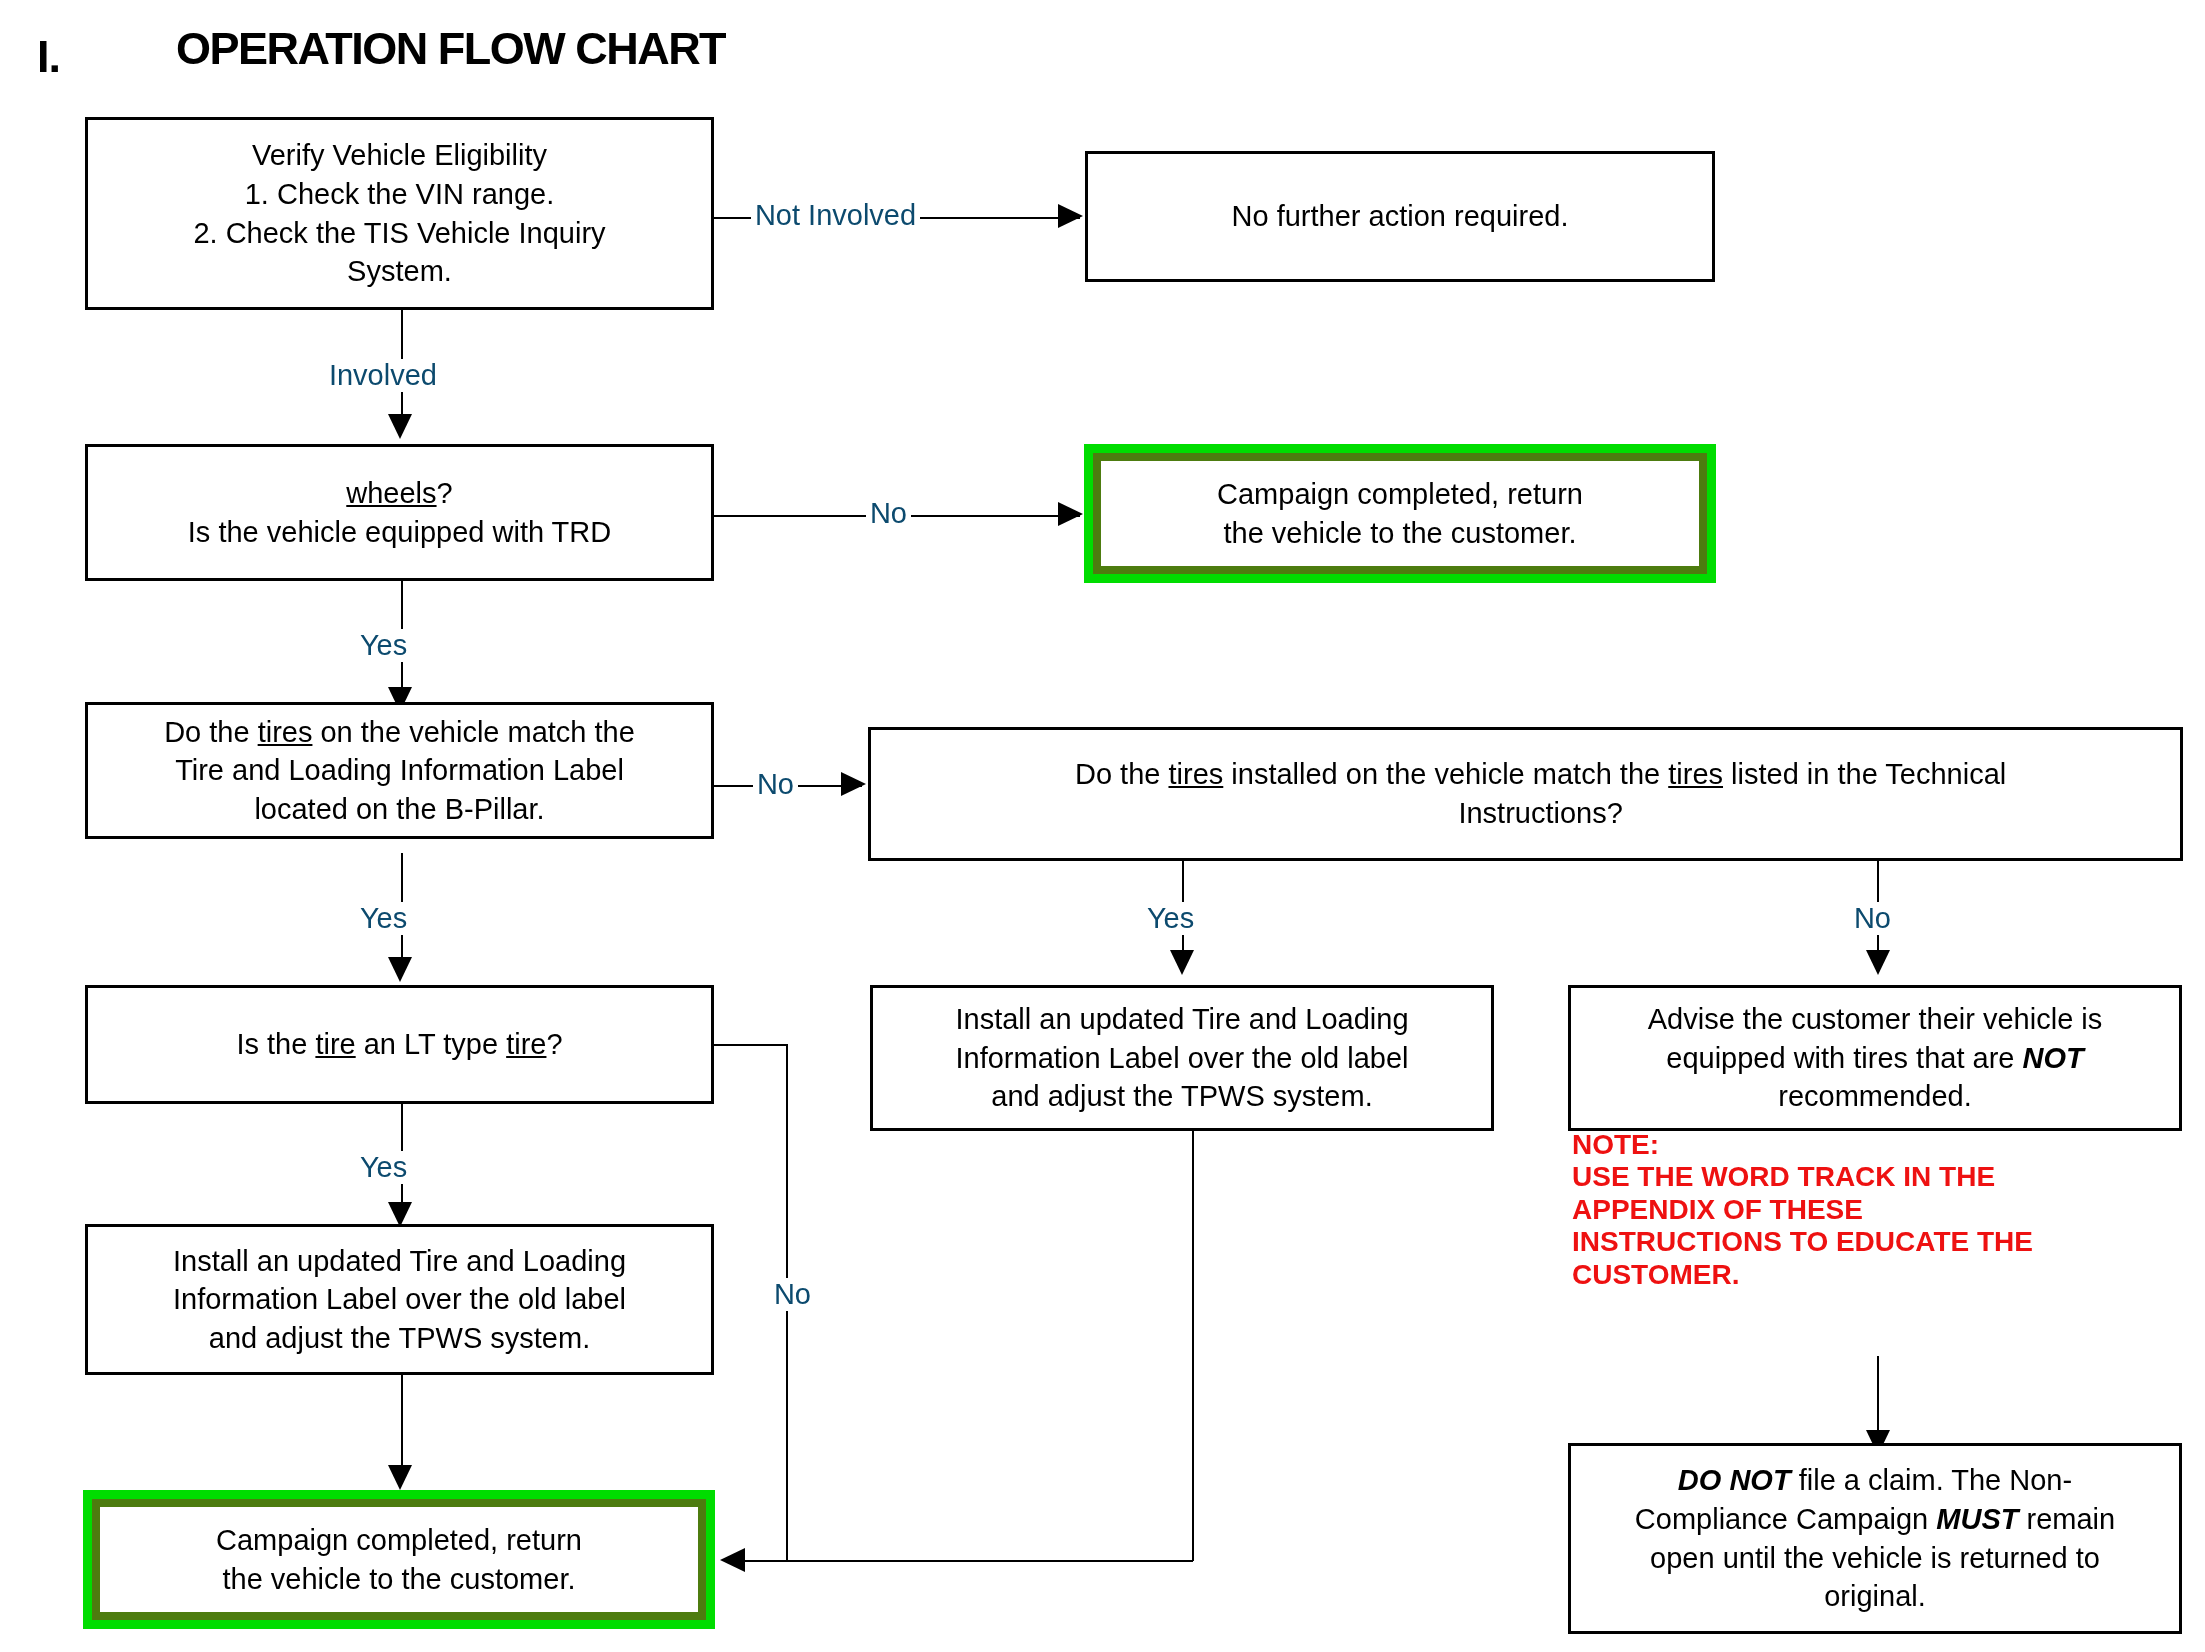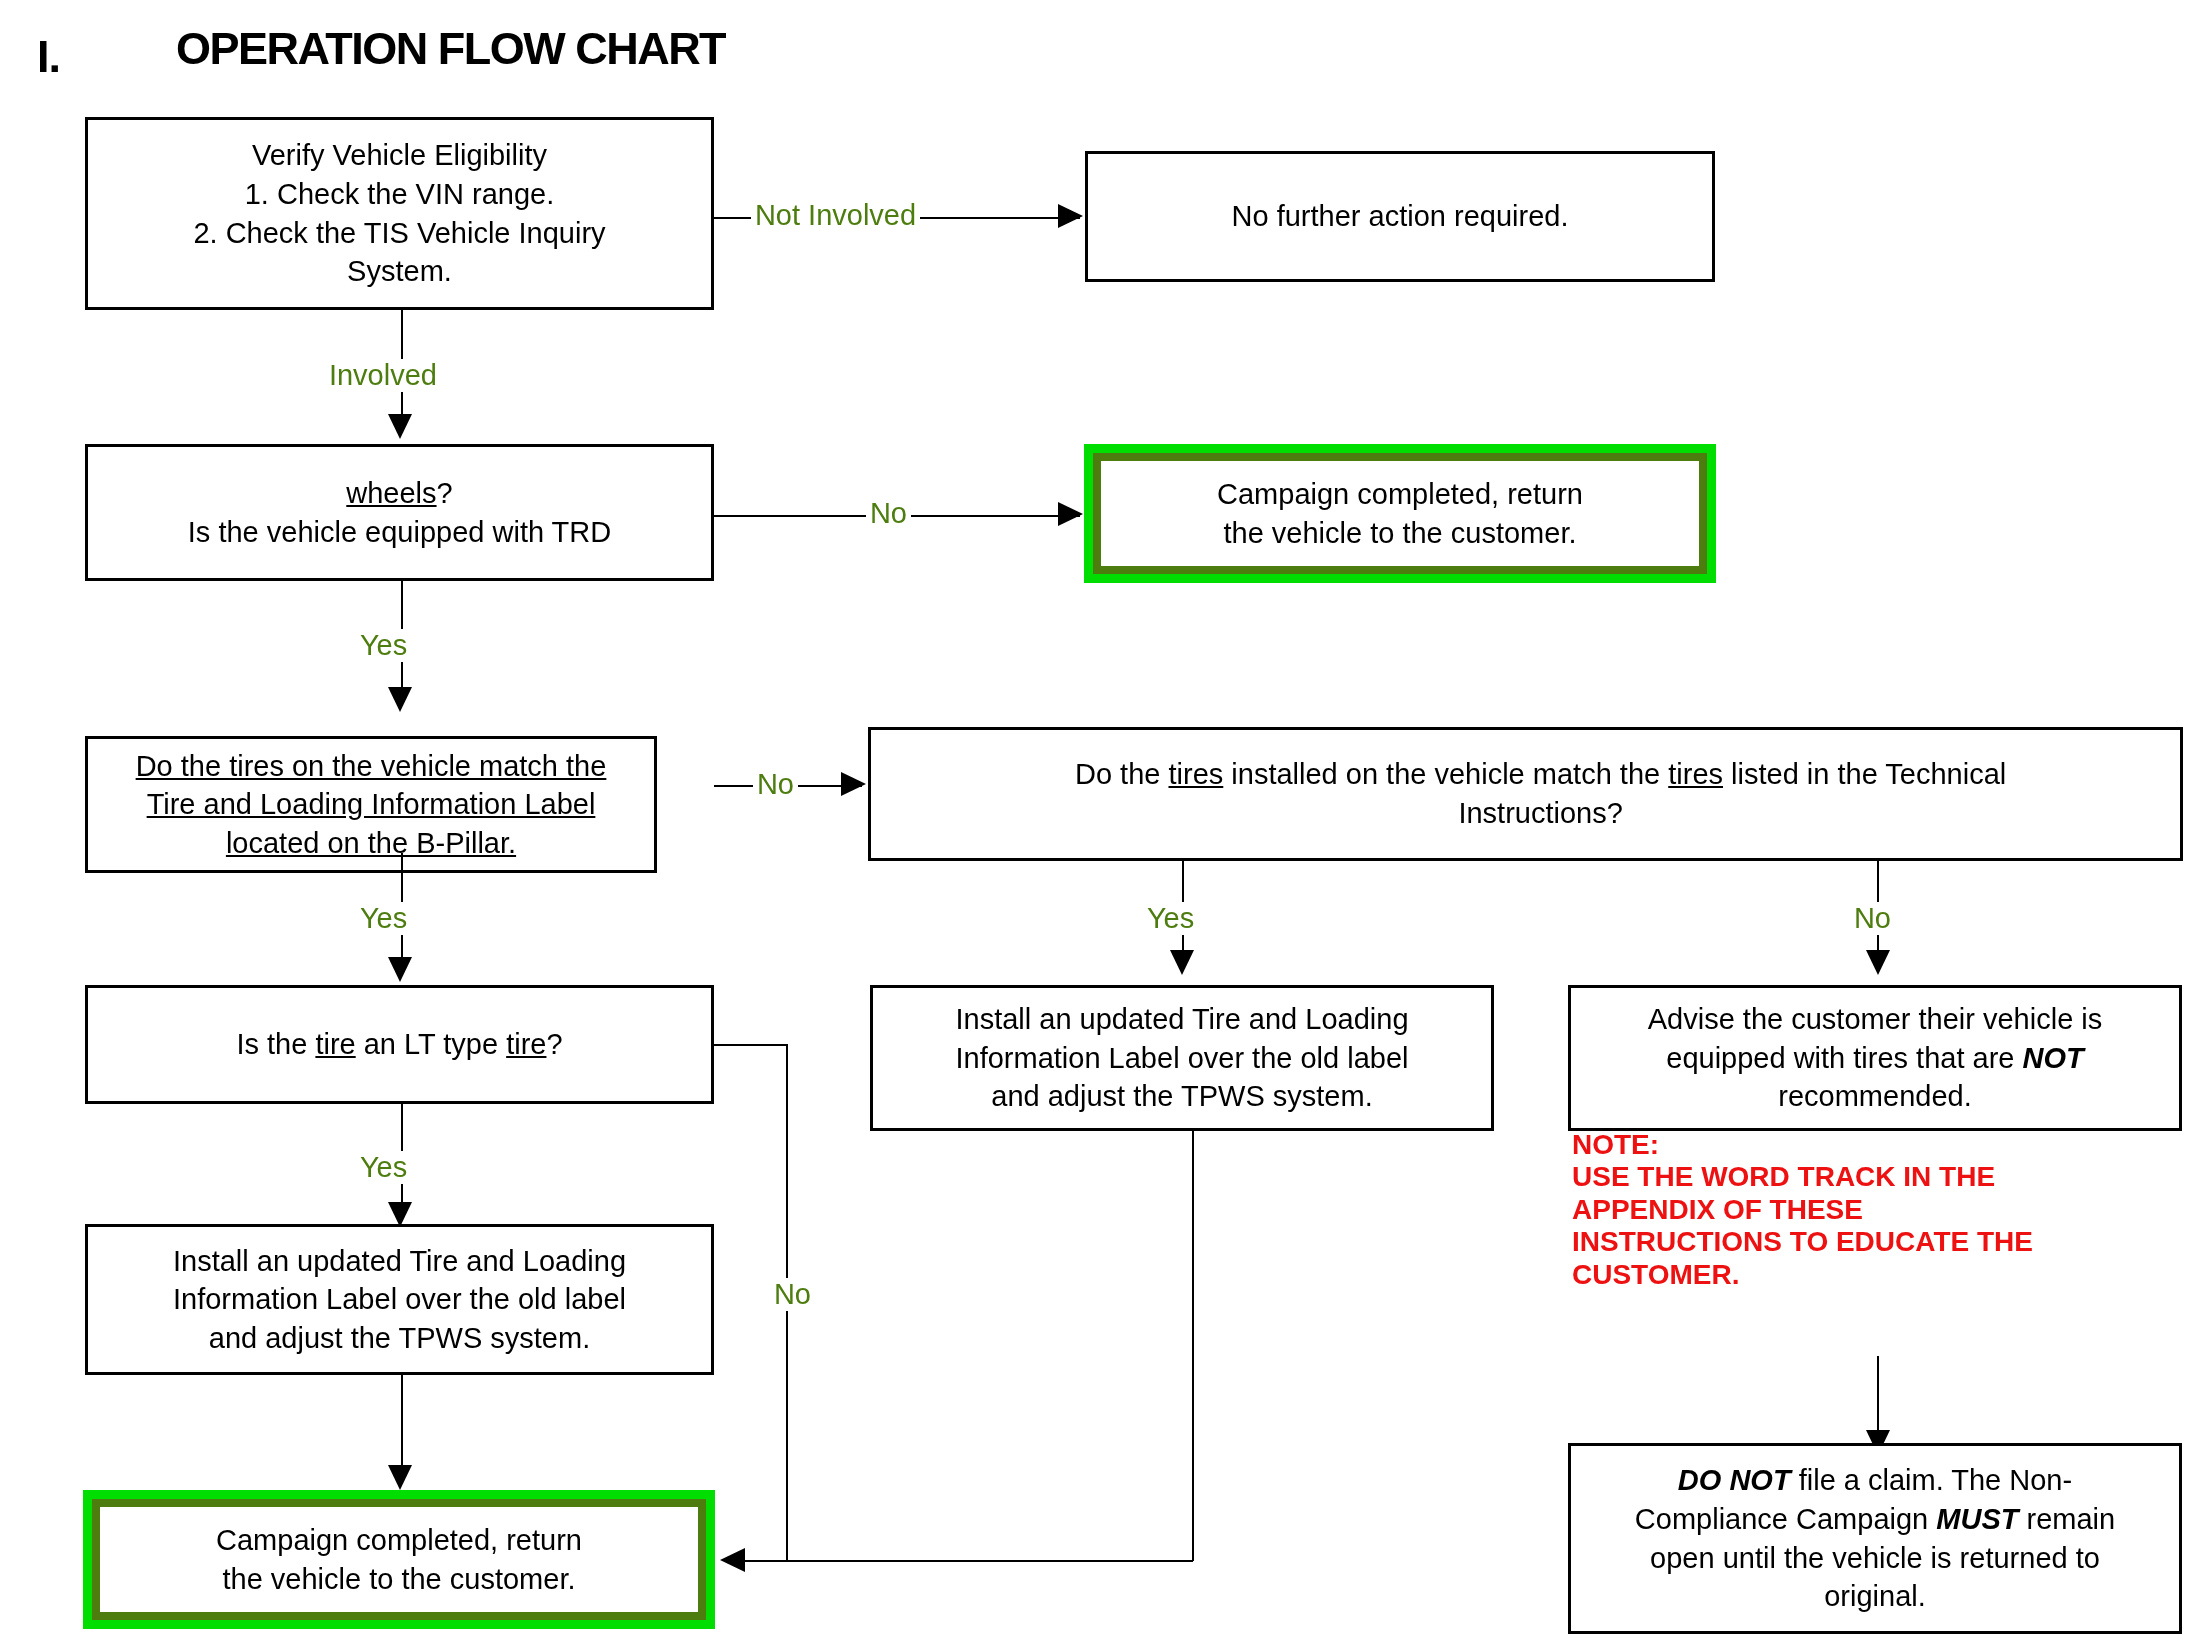--- a/index.html
+++ b/index.html
@@ -110,21 +110,21 @@
     position: absolute;
     width: 0; height: 0;
     border-top: 12.7px solid transparent;
     border-bottom: 12.7px solid transparent;
     border-right: 25px solid #000000;
   }
 
   .edge-label {
     position: absolute;
     font-size: 29px;
-    color: #4d7c0f;
+    color: #0c4a6e;
     background: #ffffff;
     padding: 0 3.9px;
     white-space: nowrap;
   }
 
   
   #red-note {
     position: absolute;
     left: 1572px;
     top: 1129px;
@@ -189,21 +189,21 @@
         <span class="txt">Campaign completed, return</span>
         <span class="txt">the vehicle to the customer.</span>
       </span>
     </div>
   </div>
 
   <div class="vline" style="left:401px; top:580px; height:110px;"></div>
   <div class="arrow-down" style="left:388px; top:687px;"></div>
   <div class="edge-label" style="left:356px; top:629px;">Yes</div>
 
-  <div class="box" style="left:85px; top:736px; width:572px; height:137px;text-decoration:underline;">
+  <div class="box" style="left:85px; top:702px; width:629px; height:137px;">
     <span>
       <span class="txt"><span>Do the </span><u>tires</u><span> on the vehicle match the</span></span>
       <span class="txt">Tire and Loading Information Label</span>
       <span class="txt">located on the B-Pillar.</span>
     </span>
   </div>
 
   <div class="hline" style="left:714px; top:785px; width:148px;"></div>
   <div class="arrow-right" style="left:841px; top:772px;"></div>
   <div class="edge-label" style="left:753px; top:768px;">No</div>

